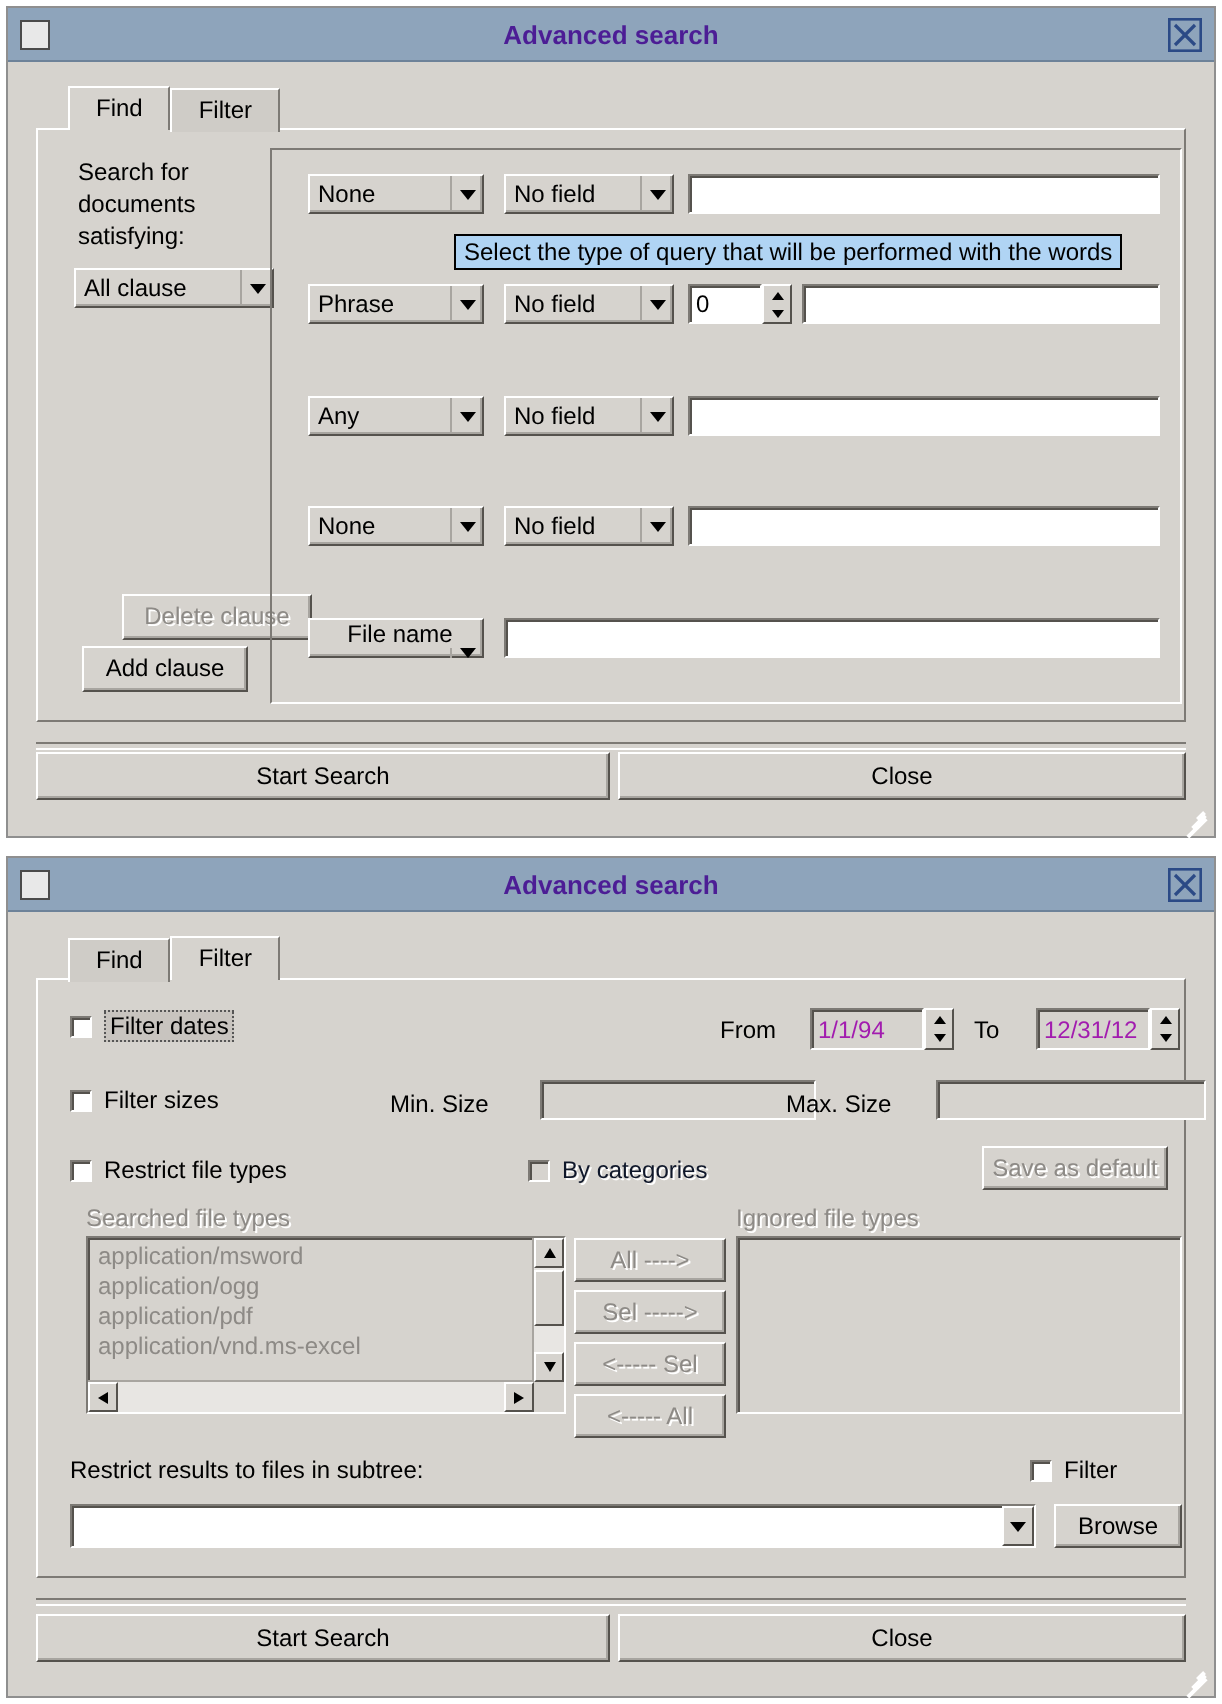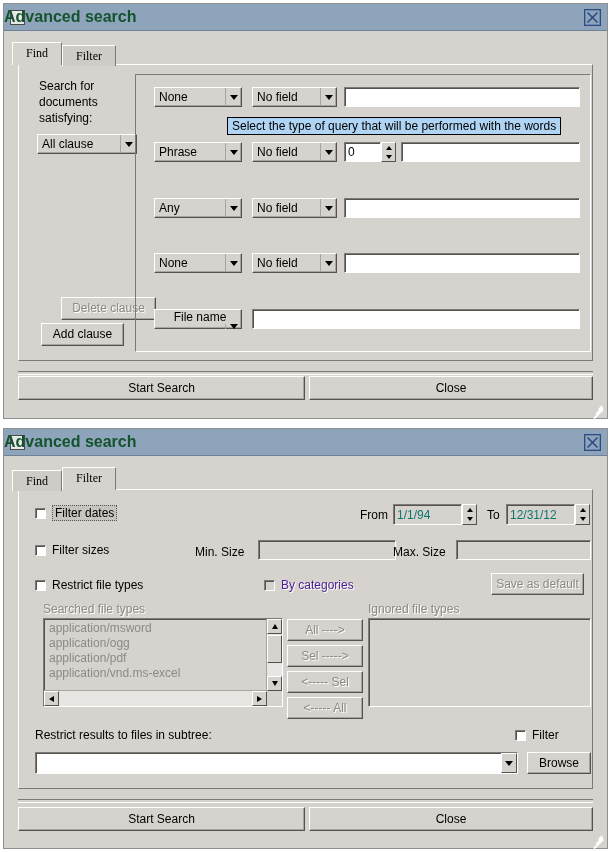--- a/index.html
+++ b/index.html
@@ -39,44 +39,42 @@
   .titlebar .tb-icon {
     width: 15px; height: 15px;
     margin-left: 6px;
     background: #e8e8e8;
     border: 1px solid #4a4a4a;
     box-sizing: border-box;
   }
   .titlebar .tb-title {
     position: absolute;
     left: 0; right: 0;
-    text-align: left;
+    text-align: center;
     font-weight: bold;
-    font-size: 16px;
-    color: #14532d;
+    font-size: 13px;
+    color: #4c1d95;
     pointer-events: none;
   }
   .titlebar .tb-close {
     margin-left: auto;
     margin-right: 6px;
     width: 17px; height: 17px;
     position: relative;
     color: #2b4a86;
   }
   .titlebar .tb-close svg { display: block; }
 
   
   .tabstrip {
-    margin: 11px 0 0 8px;
-    display: flex;
-    align-items: flex-end;
+    margin: 11px 0 0 30px;
+    display: flex;
     height: 22px;
     position: relative;
     z-index: 2;
-    font-family: Liberation Serif, serif;
   }
   .tab {
     padding: 3px 13px 4px 13px;
     background: #d6d3ce;
     border: 1px solid #ffffff;
     border-right-color: #7d7a75;
     border-bottom: none;
     font-size: 12px;
     position: relative;
     top: 1px;
@@ -121,21 +119,21 @@
     border-right-color: #ffffff;
     border-bottom-color: #ffffff;
     box-shadow: inset 1px 1px 0 #55524d;
     box-sizing: border-box;
     font-size: 12px;
     padding: 1px 3px;
     color: #000000;
     overflow: hidden;
     white-space: nowrap;
   }
-  .textfield.disabled { background: #d6d3ce; color: #0f766e; }
+  .textfield.disabled { background: #d6d3ce; color: #a21caf; margin-left: 12px; }
 
   .combo {
     background: #d6d3ce;
     border: 1px solid #ffffff;
     border-right-color: #55524d;
     border-bottom-color: #55524d;
     box-shadow: inset -1px -1px 0 #a8a5a0;
     box-sizing: border-box;
     display: flex;
     align-items: center;
@@ -197,21 +195,21 @@
     border: 1px solid #7d7a75;
     border-right-color: #ffffff;
     border-bottom-color: #ffffff;
     box-shadow: inset 1px 1px 0 #55524d;
     box-sizing: border-box;
     margin-right: 6px;
     flex: none;
   }
   .check .box.dis { background: #d6d3ce; }
   .check .lbl { font-size: 12px; }
-  .check .lbl.dis { color: #4c1d95; text-shadow: 1px 1px 0 #ffffff; }
+  .check .lbl.dis { color: #0f172a; text-shadow: 1px 1px 0 #ffffff; }
   .check .lbl.focus { background: #c8c4bf; border: 1px dotted #555; padding: 0 2px; margin: -1px 0; }
 
   .sep {
     height: 2px;
     border-top: 1px solid #7d7a75;
     border-bottom: 1px solid #ffffff;
   }
 
   
   .tooltip {

